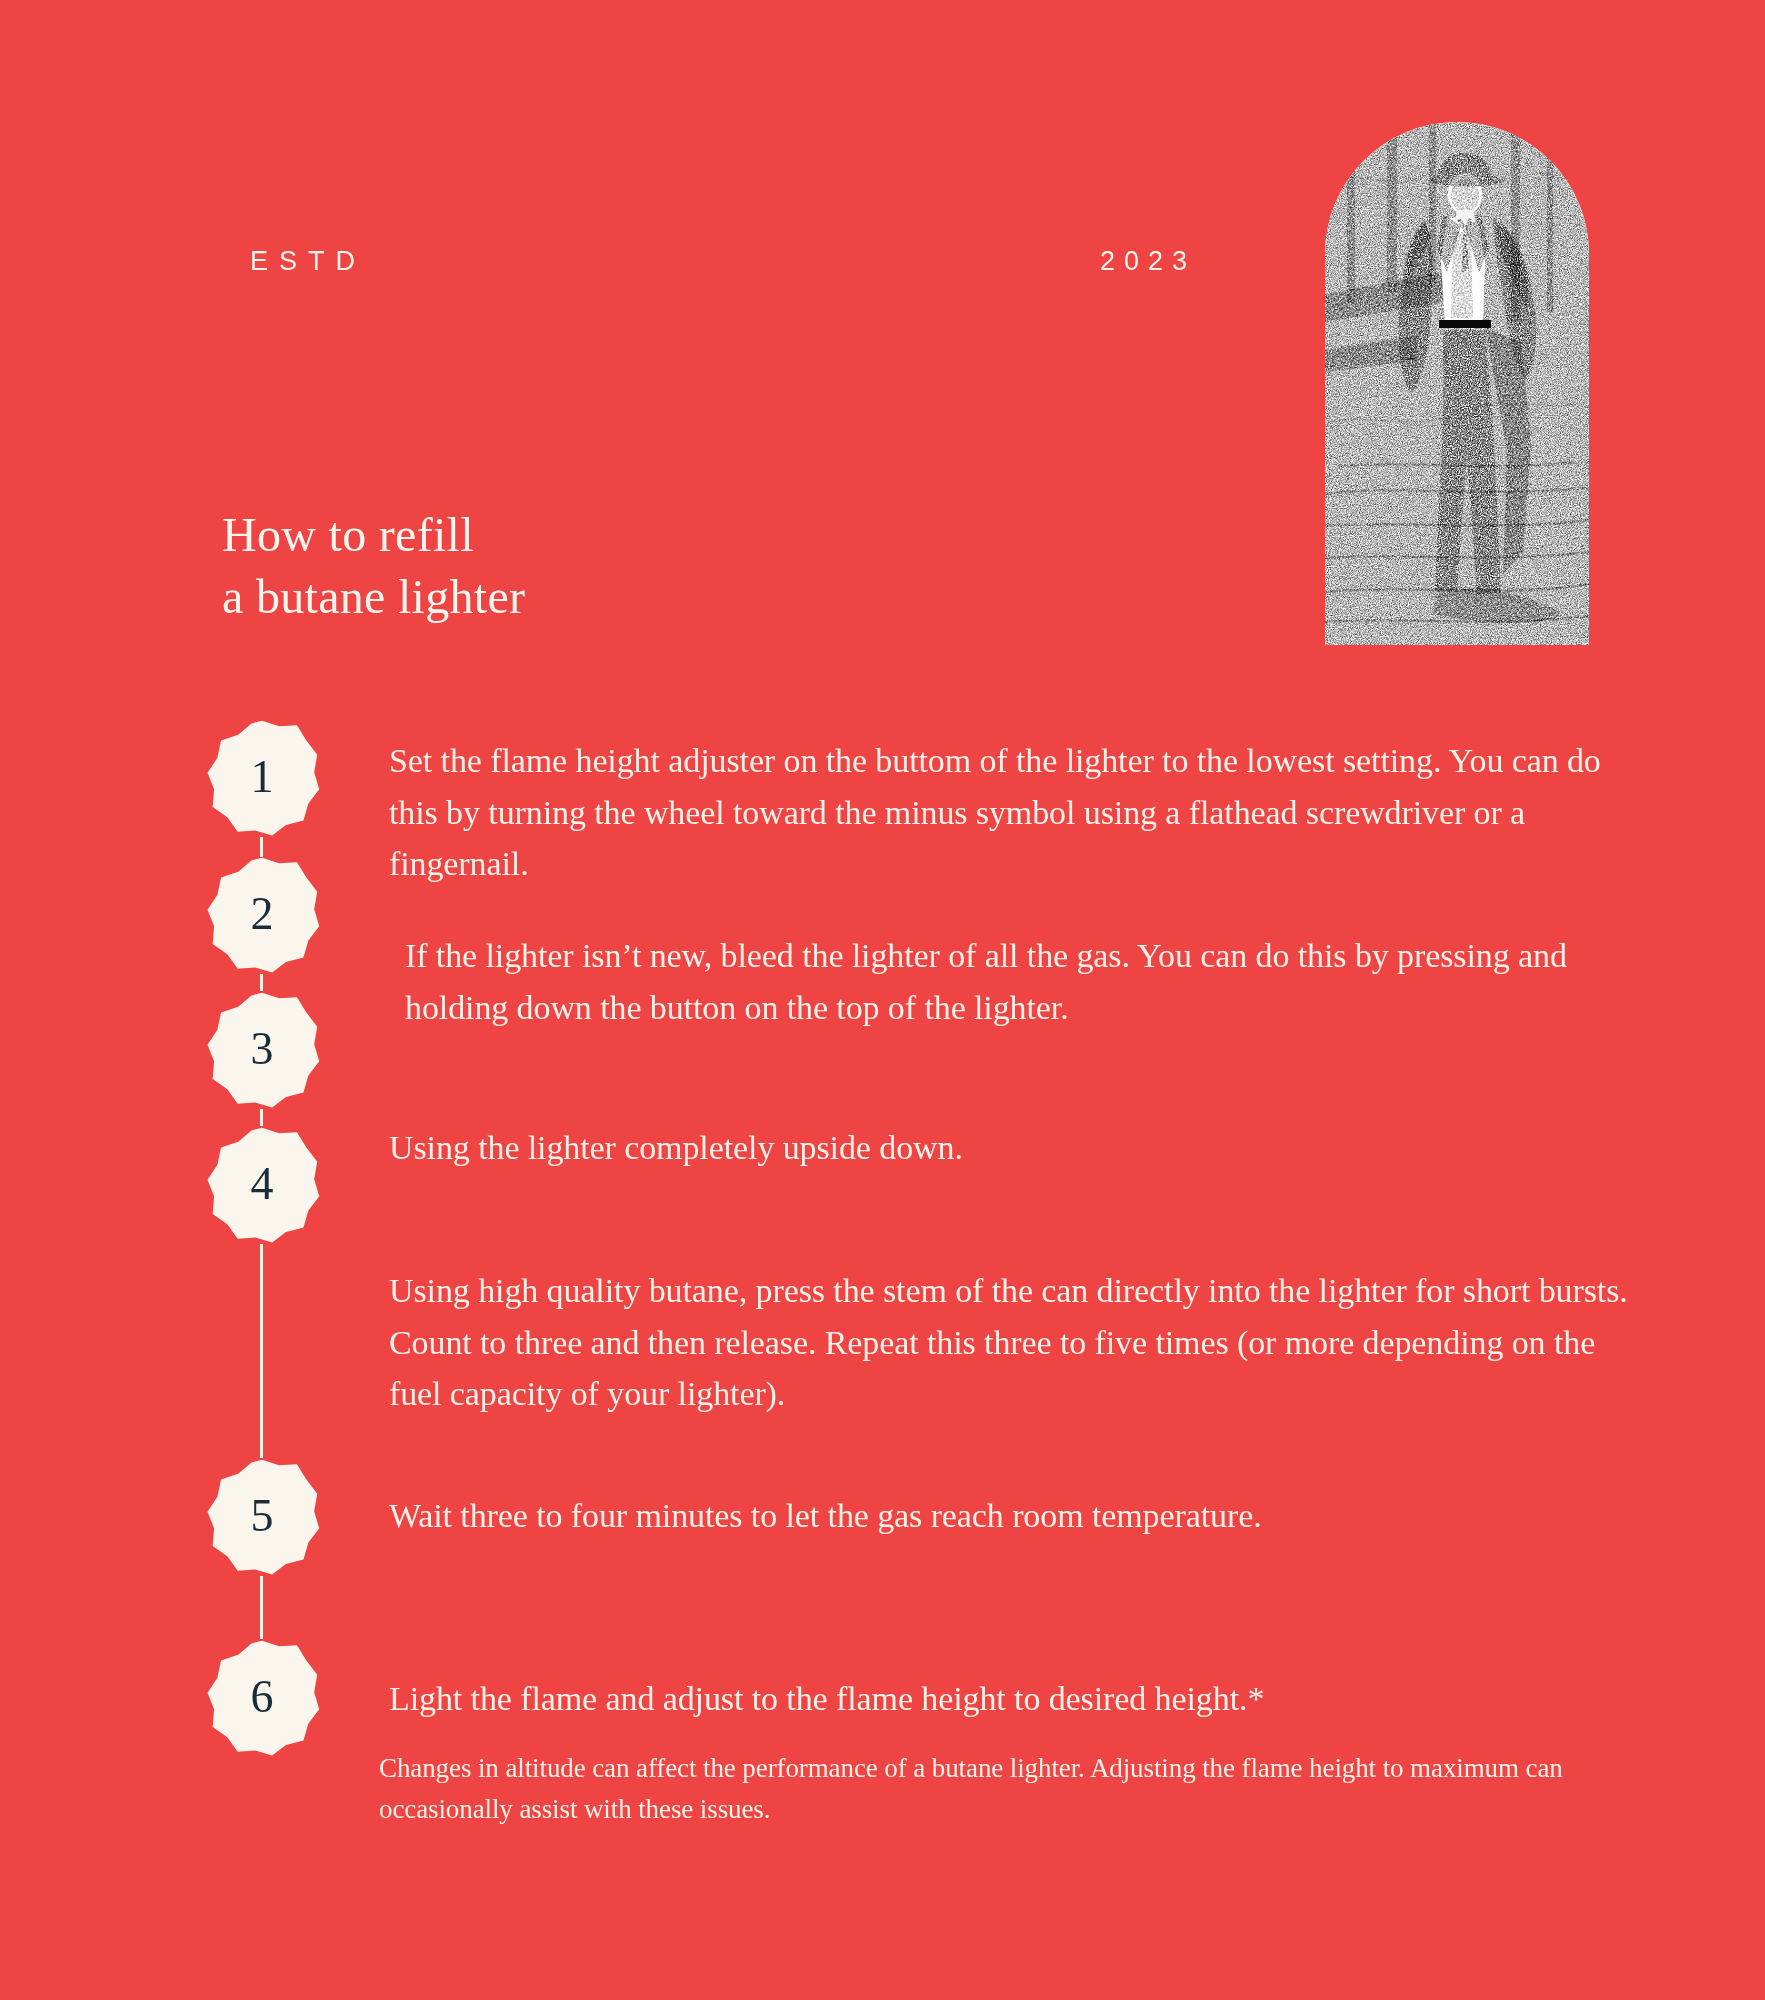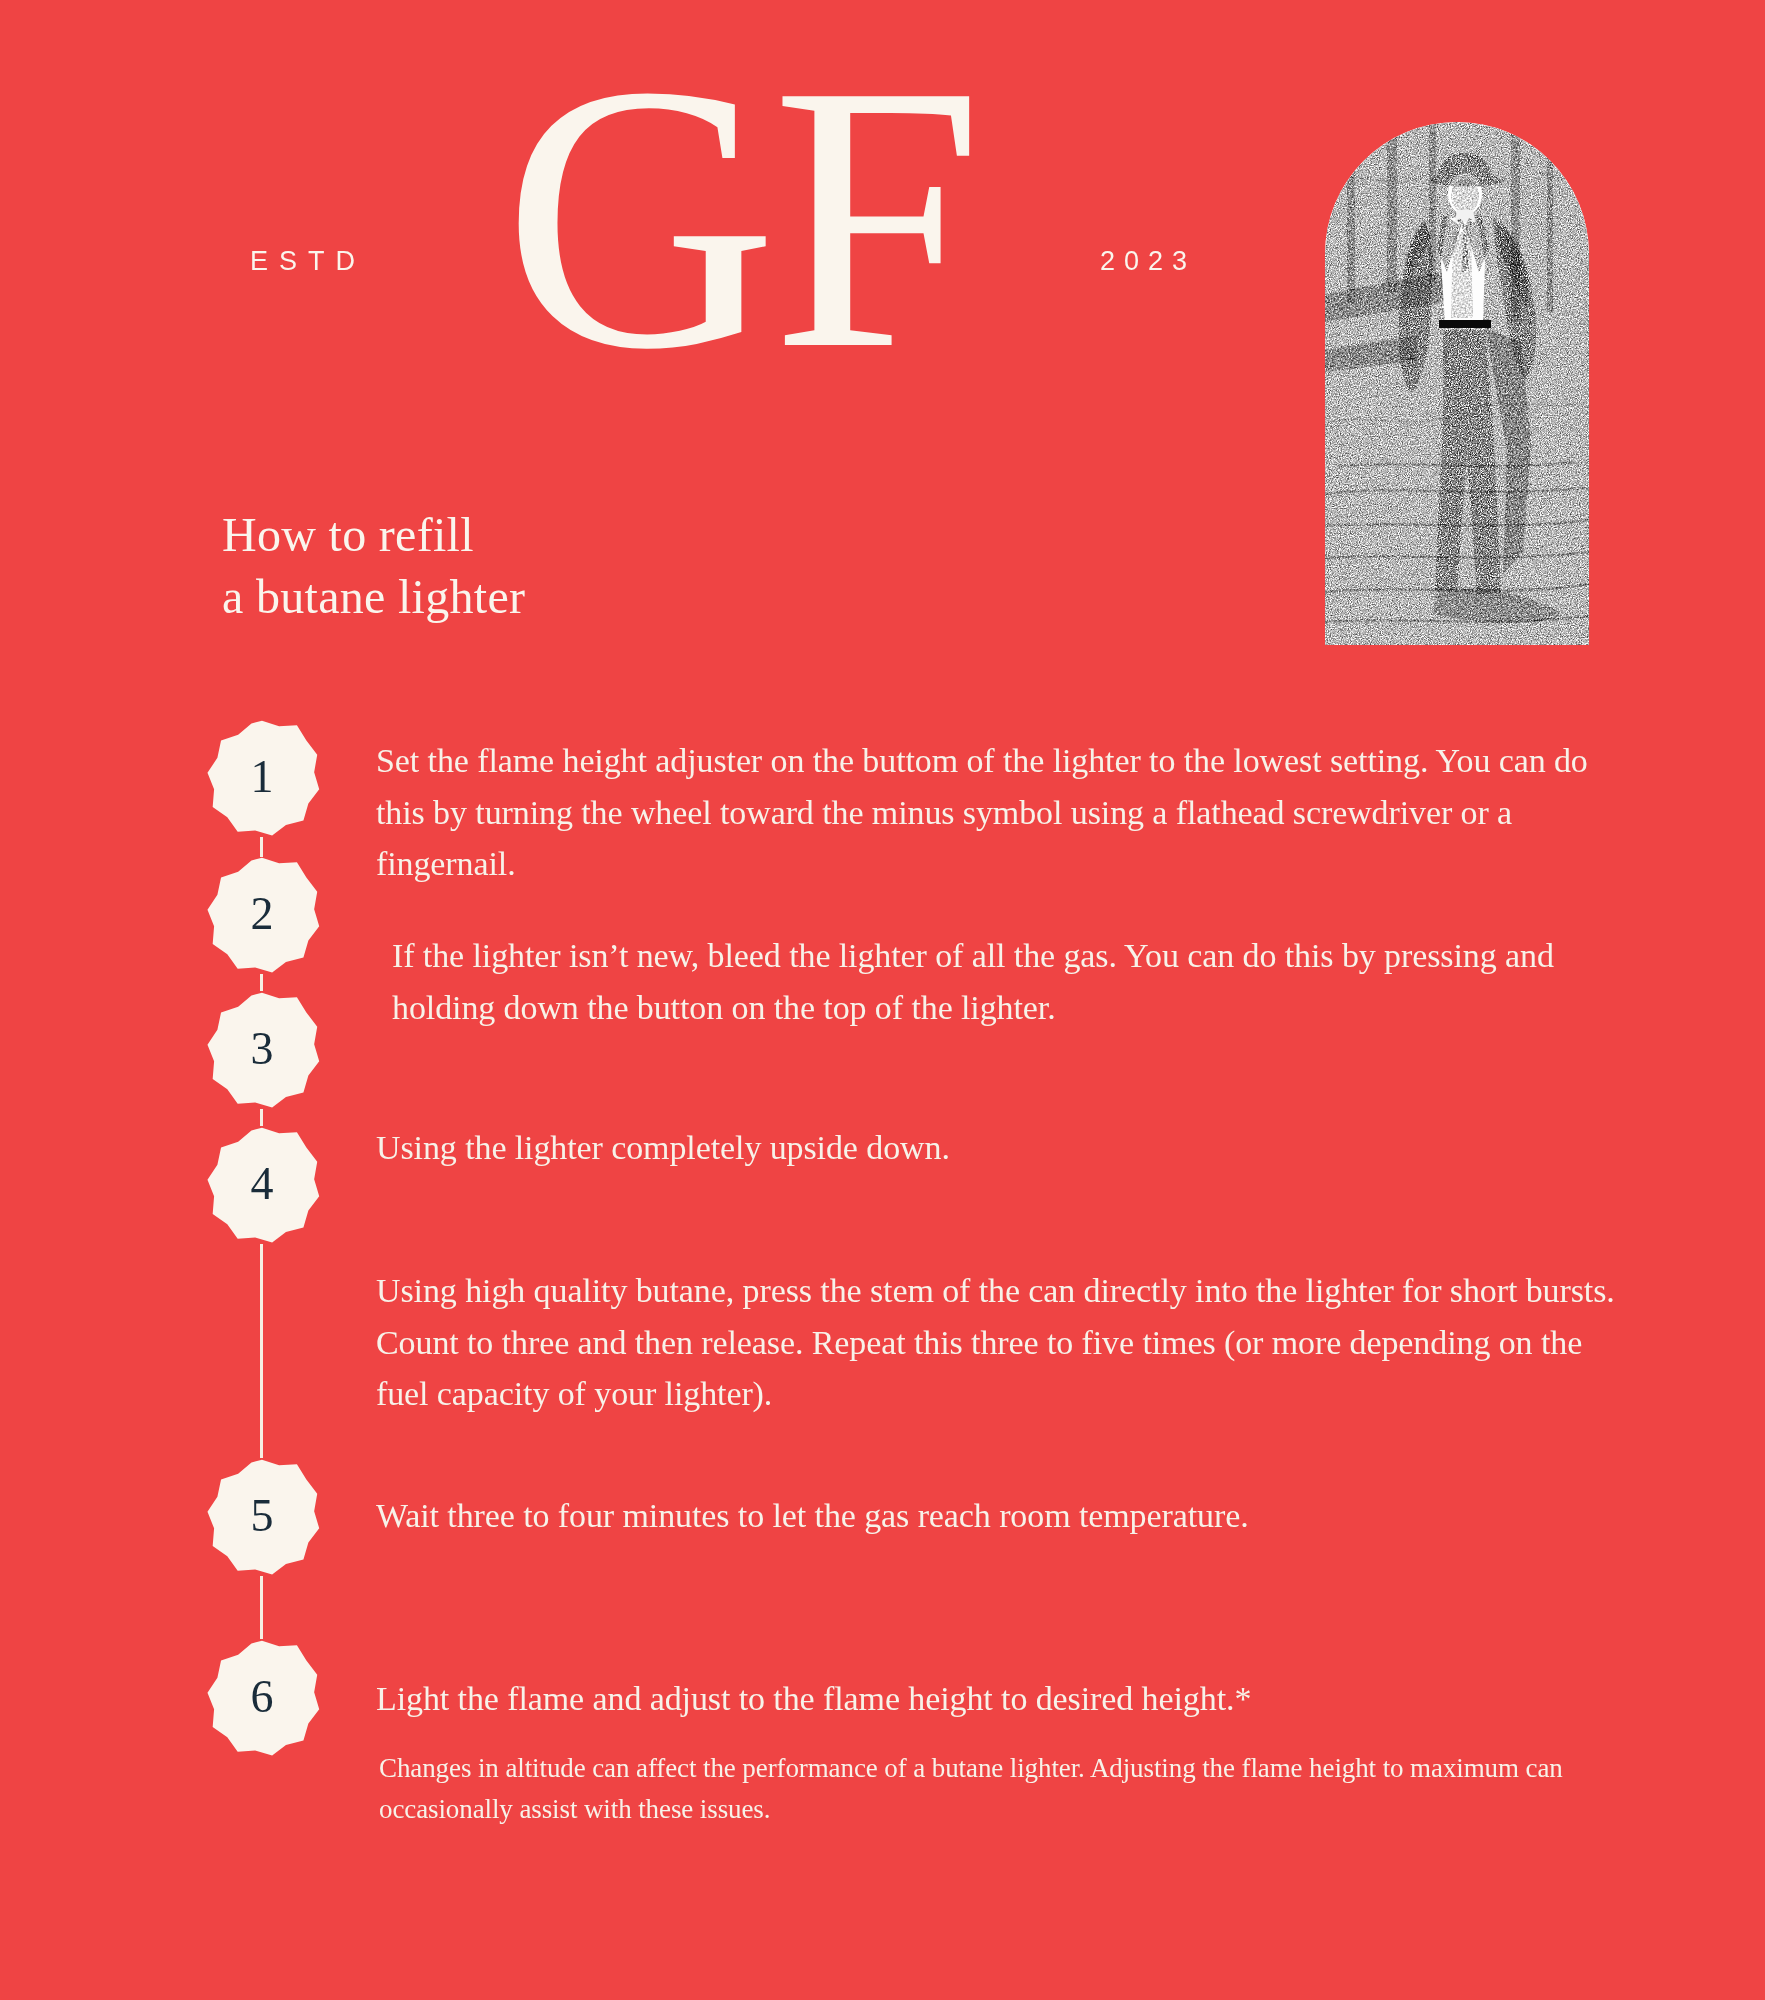--- a/index.html
+++ b/index.html
@@ -143,21 +143,21 @@
 
   .connector {
     position: absolute;
     left: 260px;
     width: 3px;
     background: #f6efe4;
   }
 
   .step-text {
     position: absolute;
-    left: 376px;
+    left: 389px;
     width: 1250px;
     color: #f7f2e9;
     font-family: "Liberation Serif", "DejaVu Serif", serif;
     font-size: 34px;
     line-height: 1.52;
     font-weight: 400;
     letter-spacing: -0.1px;
   }
 
   .footnote {
@@ -173,21 +173,20 @@
     letter-spacing: -0.1px;
   }
 </style>
 </head>
 <body>
 
 <div class="poster">
 
   <div class="brand-row">
     <div class="brand-estd">ESTD</div>
-    <div class="brand-mark">GF</div>
     <div class="brand-year">2023</div>
   </div>
 
   <div class="arch-frame">
     <svg width="264" height="523" viewBox="0 0 264 523" xmlns="http://www.w3.org/2000/svg">
       <defs>
         <filter id="grain">
           <feTurbulence type="fractalNoise" baseFrequency="0.9" numOctaves="4" result="n"></feTurbulence>
           <feColorMatrix in="n" type="matrix" values="0 0 0 0 0  0 0 0 0 0  0 0 0 0 0  1.4 0 0 0 -0.42" result="g"></feColorMatrix>
           <feComposite in="g" in2="SourceGraphic" operator="in"></feComposite>

